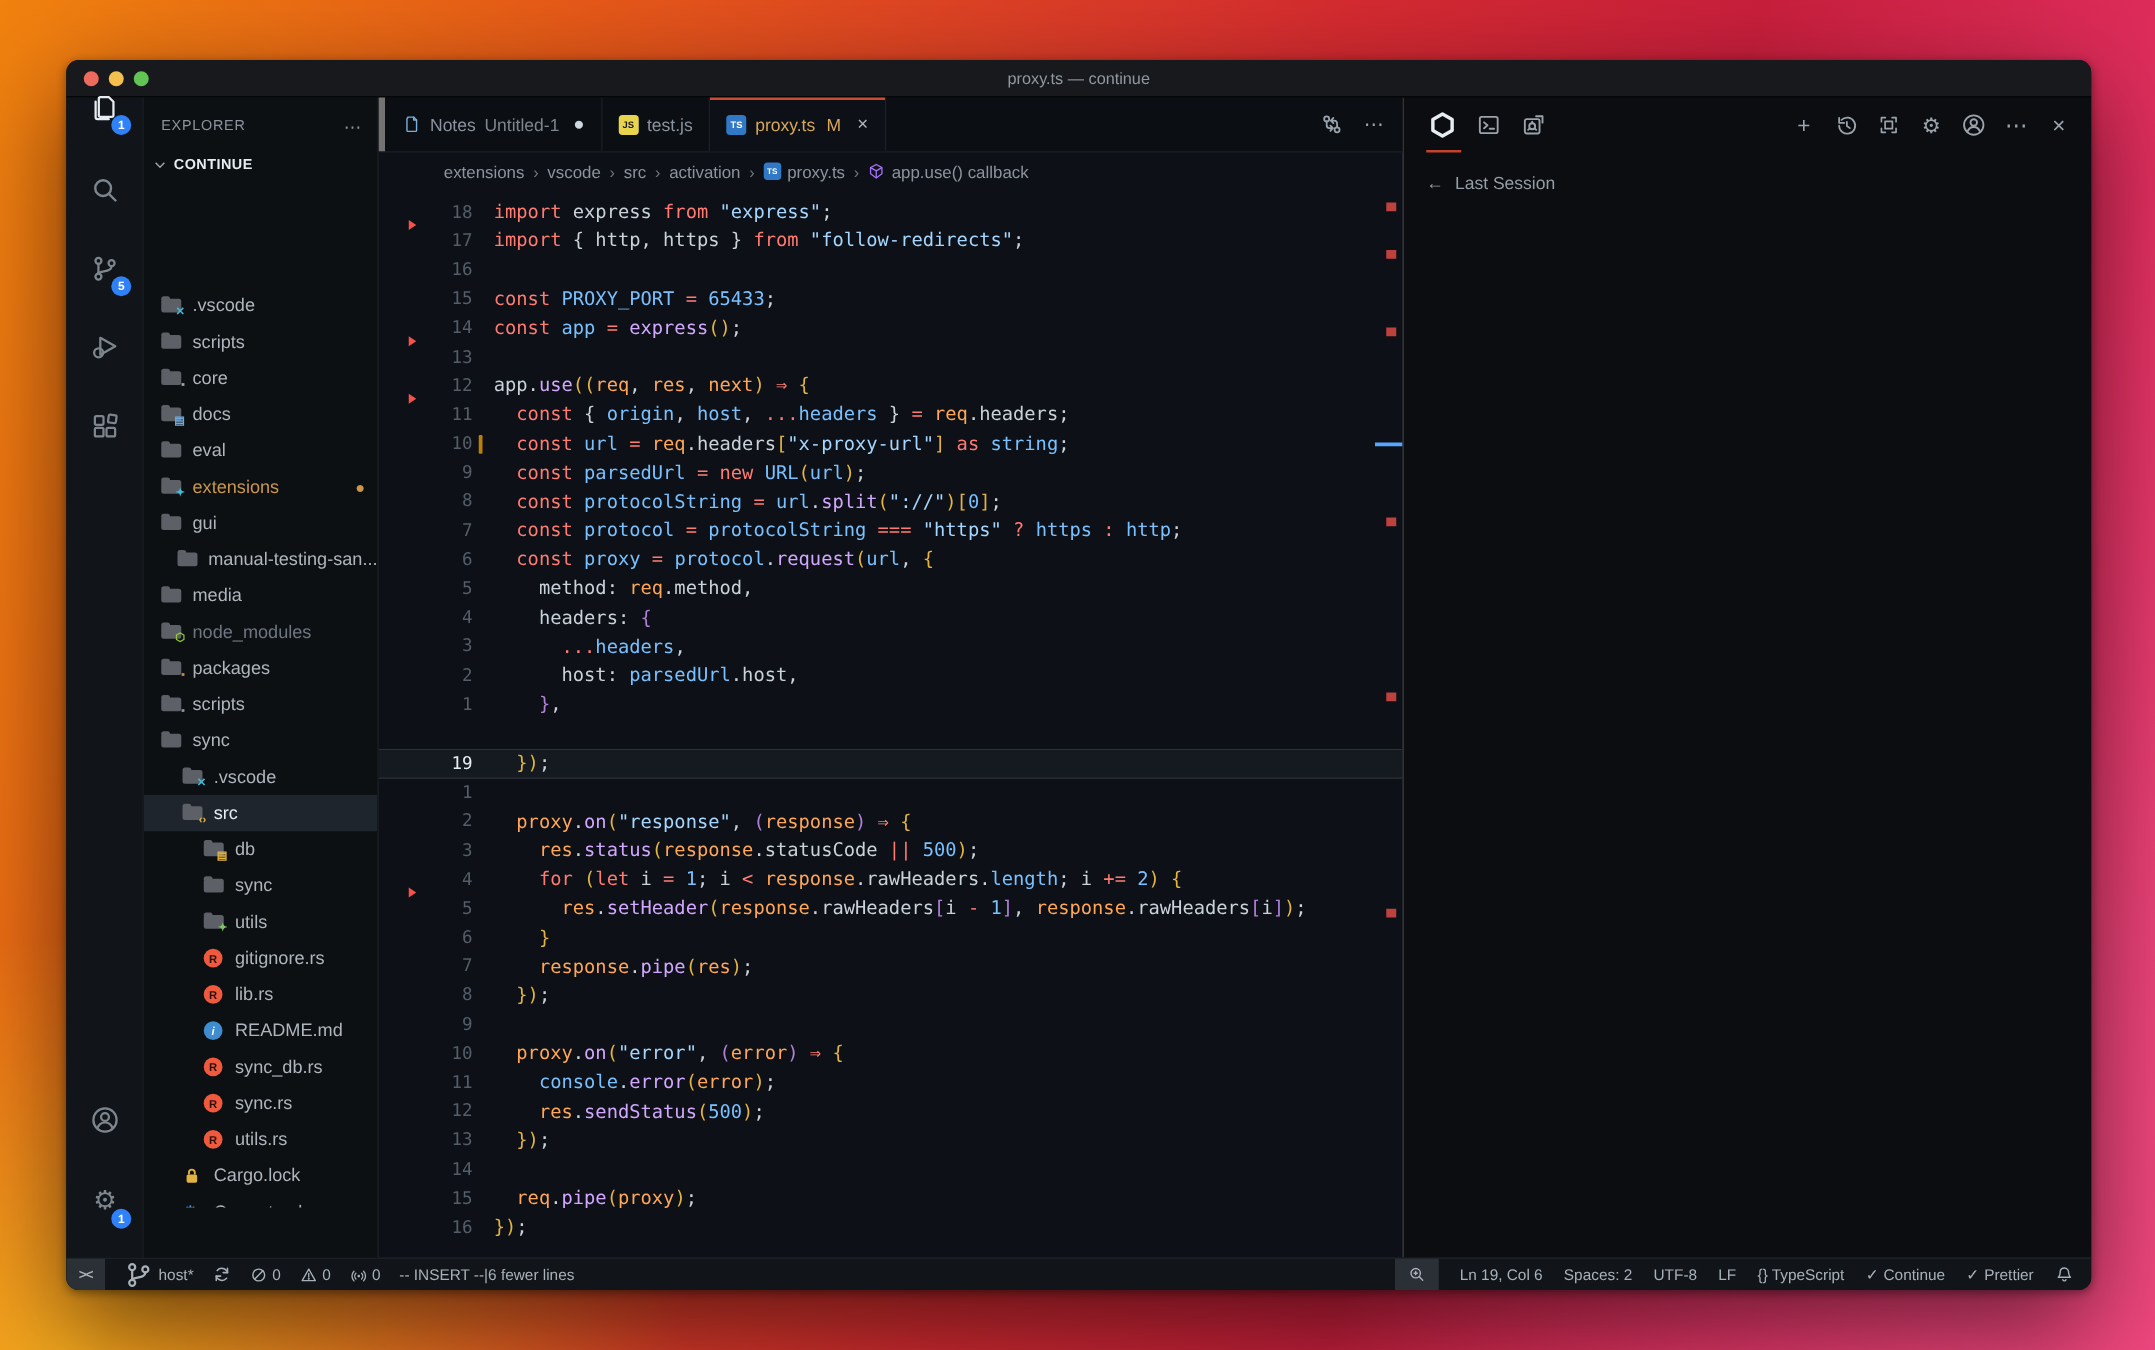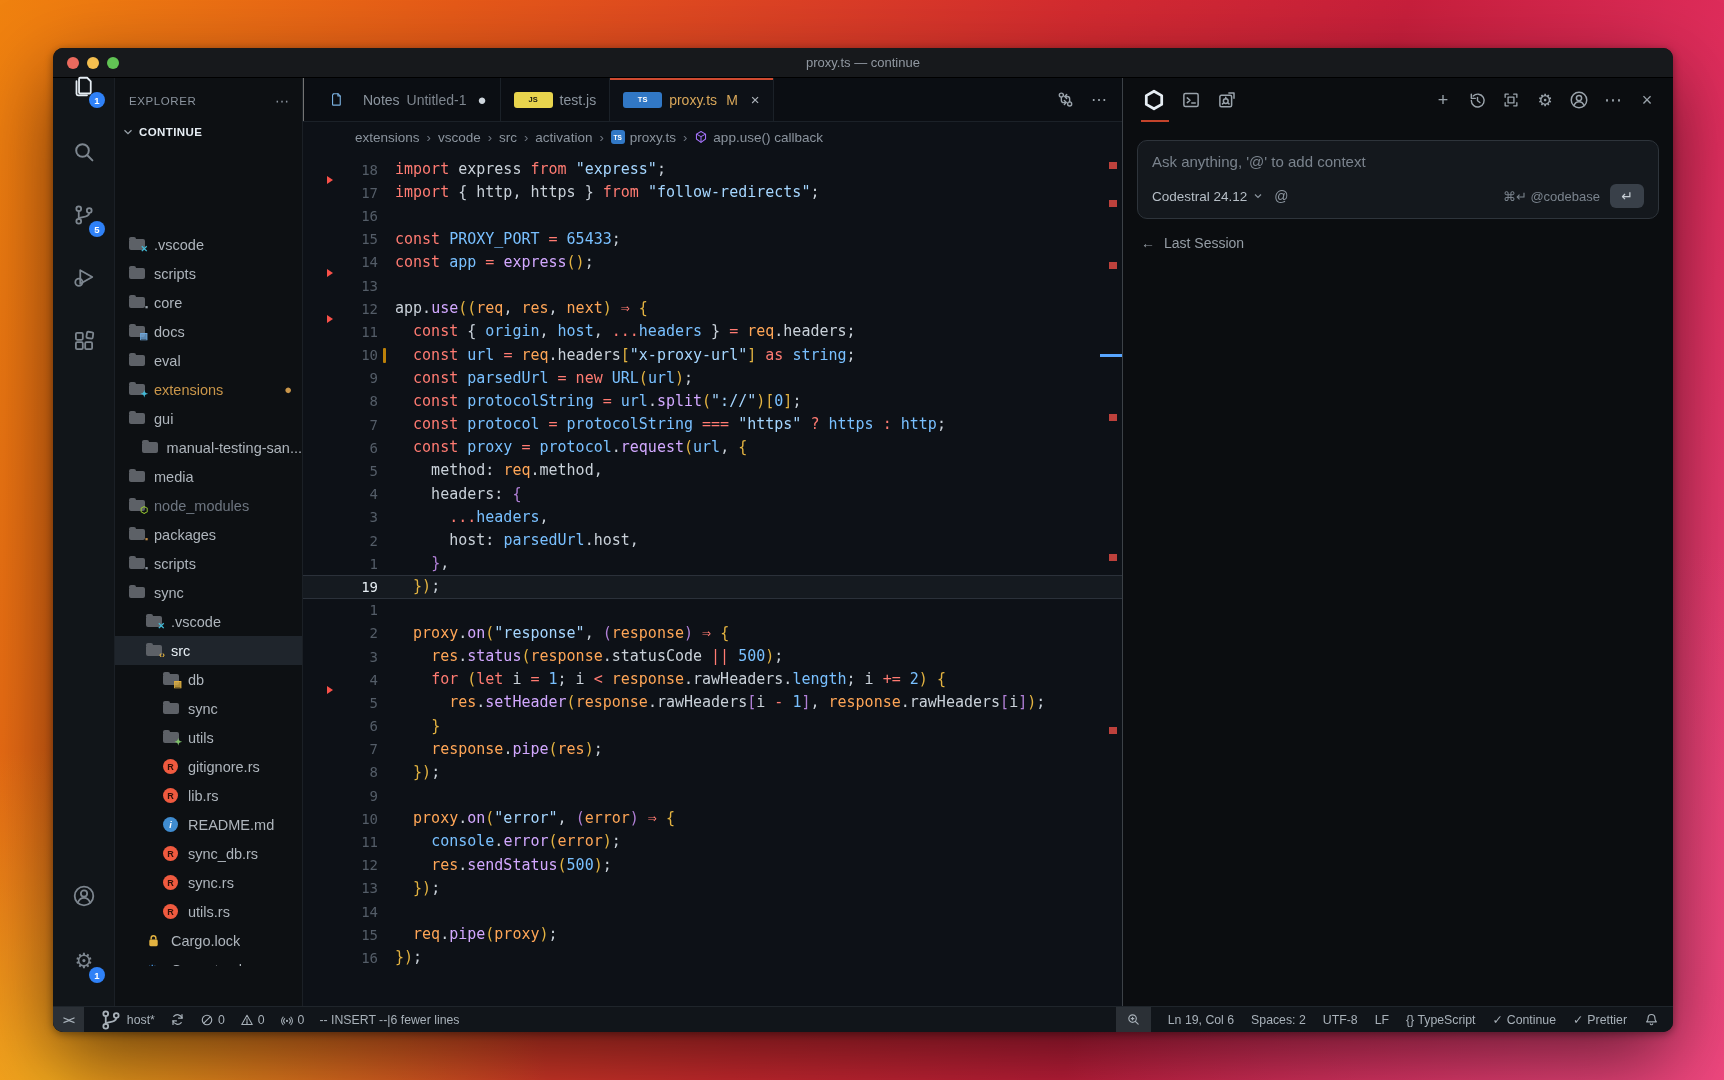--- a/index.html
+++ b/index.html
@@ -43,38 +43,38 @@
   .ticon { width:17px; height:15px; margin-right:8px; position:relative; flex:0 0 auto; }
   .foldr { position:absolute; left:0; top:2px; width:16px; height:11px; background:#5d6167; border-radius:2px; }
   .foldr::before { content:""; position:absolute; left:0; top:-2px; width:7px; height:3px; background:#5d6167; border-radius:2px 2px 0 0; }
   .fglyph { position:absolute; right:-2px; bottom:-2px; font-size:9px; line-height:9px; font-weight:bold; }
   .circ { position:absolute; left:0; top:0; width:15px; height:15px; border-radius:50%; display:flex; align-items:center; justify-content:center; font-size:9px; font-weight:bold; }
   .timeline { position:absolute; bottom:0; left:0; right:0; height:40px; background:#0d1013; border-top:1px solid #22272d; display:flex; align-items:flex-start; gap:5px; padding:8px 0 0 10px; color:#b7bec5; font-size:11.5px; font-weight:bold; letter-spacing:.4px; }
   
   .editor { width:819px; display:flex; flex-direction:column; background:#0d1117; flex:0 0 auto; min-width:0; }
   .tabbar { height:44px; background:#0b0e13; display:flex; align-items:stretch; border-bottom:1px solid #1b2128; position:relative; flex:0 0 auto; }
   .tab { display:flex; align-items:center; padding:0 13px; gap:7px; font-size:14px; color:#8b949e; border-right:1px solid #1b2128; position:relative; }
-  .tab.first { border-left:1px solid #737373; }
+  .tab.first { border-left:5px solid #737373; }
   .tab.active { background:#0d1117; color:#d8a75a; }
   .tab.active::before { content:""; position:absolute; top:0; left:0; right:0; height:2px; background:#cf4a30; }
   .tab .t-label { white-space:nowrap; }
   .tab .t-sub { color:#7d858e; }
   .tab .t-dot { color:#cfd6dd; font-size:15px; margin-left:4px; }
   .tab .t-mod { margin-left:2px; }
   .tab .t-close { color:#aeb5bc; margin-left:6px; font-size:15px; }
-  .ficon { width:39px; height:16px; border-radius:3px; display:flex; align-items:center; justify-content:center; font-size:7.5px; font-weight:bold; flex:0 0 auto; }
+  .ficon { width:16px; height:16px; border-radius:3px; display:flex; align-items:center; justify-content:center; font-size:7.5px; font-weight:bold; flex:0 0 auto; }
   .tab-actions { position:absolute; right:14px; top:0; bottom:0; display:flex; align-items:center; gap:16px; color:#9aa3ab; }
   .breadcrumbs { height:30px; display:flex; align-items:center; gap:7px; padding-left:52px; font-size:13.5px; color:#8b949e; flex:0 0 auto; white-space:nowrap; }
   .bc-sep { color:#6e7681; font-size:13px; }
   .bc-item { display:flex; align-items:center; gap:5px; }
   .codearea { position:relative; flex:1 1 auto; overflow:hidden; padding-top:6px; font-family:"DejaVu Sans Mono", monospace; }
   .cl { height:23.2px; display:flex; align-items:center; position:relative; }
   .cl .ln { width:75px; text-align:right; color:#545d68; font-size:14px; flex:0 0 auto; padding-right:0; }
   .cl pre { margin-left:17px; font-family:inherit; font-size:15px; color:#c9d1d9; line-height:23.2px; }
-  .cl.cur { background:rgba(110,118,129,.09); box-shadow:inset 0 1px 0 #2b313a, inset 0 -1px 0 #2b313a; }
+  .cl.cur { background:rgba(110,118,129,.09); box-shadow:inset 0 1px 0 #2b313a, inset 0 -1px 0 #2b313a;margin-top:24px; }
   .cl.cur .ln { color:#e6edf3; }
   .cl .gmark { position:absolute; left:24px; top:-5px; width:0; height:0; border-left:6px solid #f85149; border-top:4px solid transparent; border-bottom:4px solid transparent; }
   .cl .gbar { position:absolute; left:80px; top:4px; width:3px; height:15px; background:#bb8009; border-radius:1px; }
   .tk-k{color:#ff7b72}.tk-s{color:#a5d6ff}.tk-c{color:#79c0ff}.tk-f{color:#d2a8ff}.tk-p{color:#ffa657}.tk-n{color:#79c0ff}.tk-t{color:#c9d1d9}.tk-b1{color:#e3b341}.tk-b2{color:#b180d7}
   .ruler { position:absolute; top:0; bottom:0; right:0; width:16px; }
   .rmark { position:absolute; right:5px; width:8px; height:7px; background:rgba(248,81,73,.75); }
   .rblue { position:absolute; right:0; width:22px; height:3px; background:#58a6ff; }
   
   .panel { flex:1 1 auto; background:#0b0d10; border-left:1px solid #3c4147; display:flex; flex-direction:column; }
   .p-head { height:44px; display:flex; align-items:center; padding:0 16px 0 20px; position:relative; color:#9aa3ab; flex:0 0 auto; }
@@ -656,36 +656,20 @@
               </svg>
             </span>
             <span class="pa">
               <span style="font-size:18px">⋯</span>
             </span>
             <span class="pa">
               <span style="font-size:18px">×</span>
             </span>
           </div>
       </div>
-      <div class="askbox">
-        <div class="ask-ph">Ask anything, '@' to add context</div>
-        <div class="ask-row">
-          <span class="ask-model">
-            <span>Codestral 24.12</span>
-            <svg width="12" height="12" viewBox="0 0 16 16" fill="none" stroke="#8b949e" stroke-width="1.6">
-                <path d="M4 6l4 4 4-4"></path>
-              </svg>
-          </span>
-          <span class="ask-at">@</span>
-          <span class="ask-right">
-            <span>⌘↵ @codebase</span>
-            <span class="enter-btn">↵</span>
-          </span>
-        </div>
-      </div>
       <div class="lastsession">
         <span>←</span>
         <span>Last Session</span>
       </div>
     </div>
   </div>
 
   <div class="statusbar">
     <div class="st-left" id="status-left-host">
         <span class="st-item st-box">

